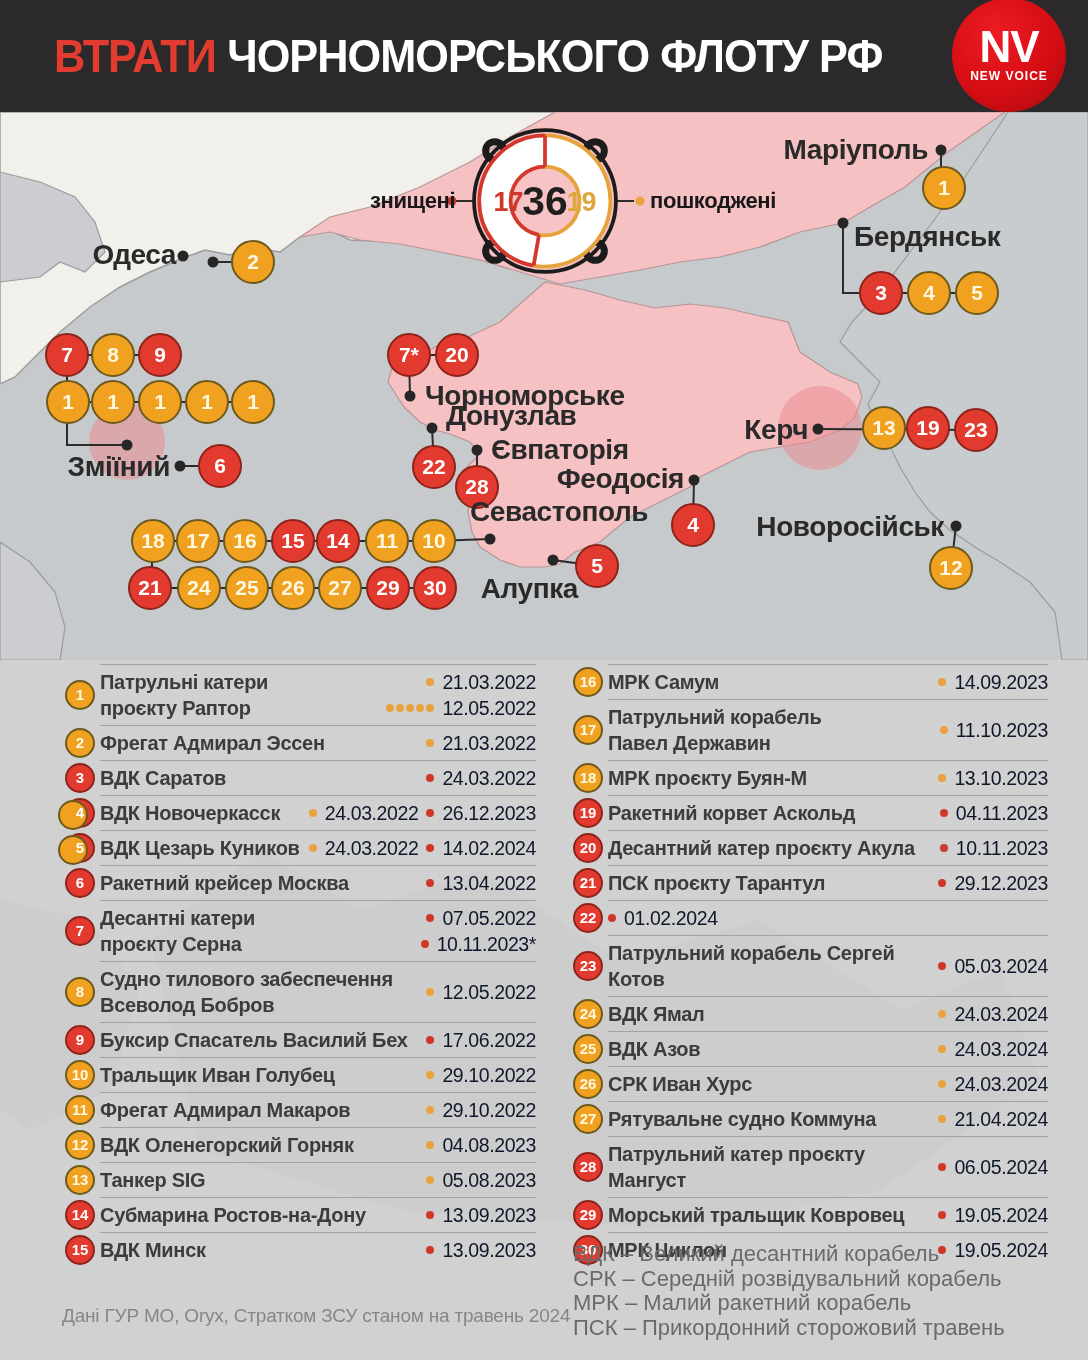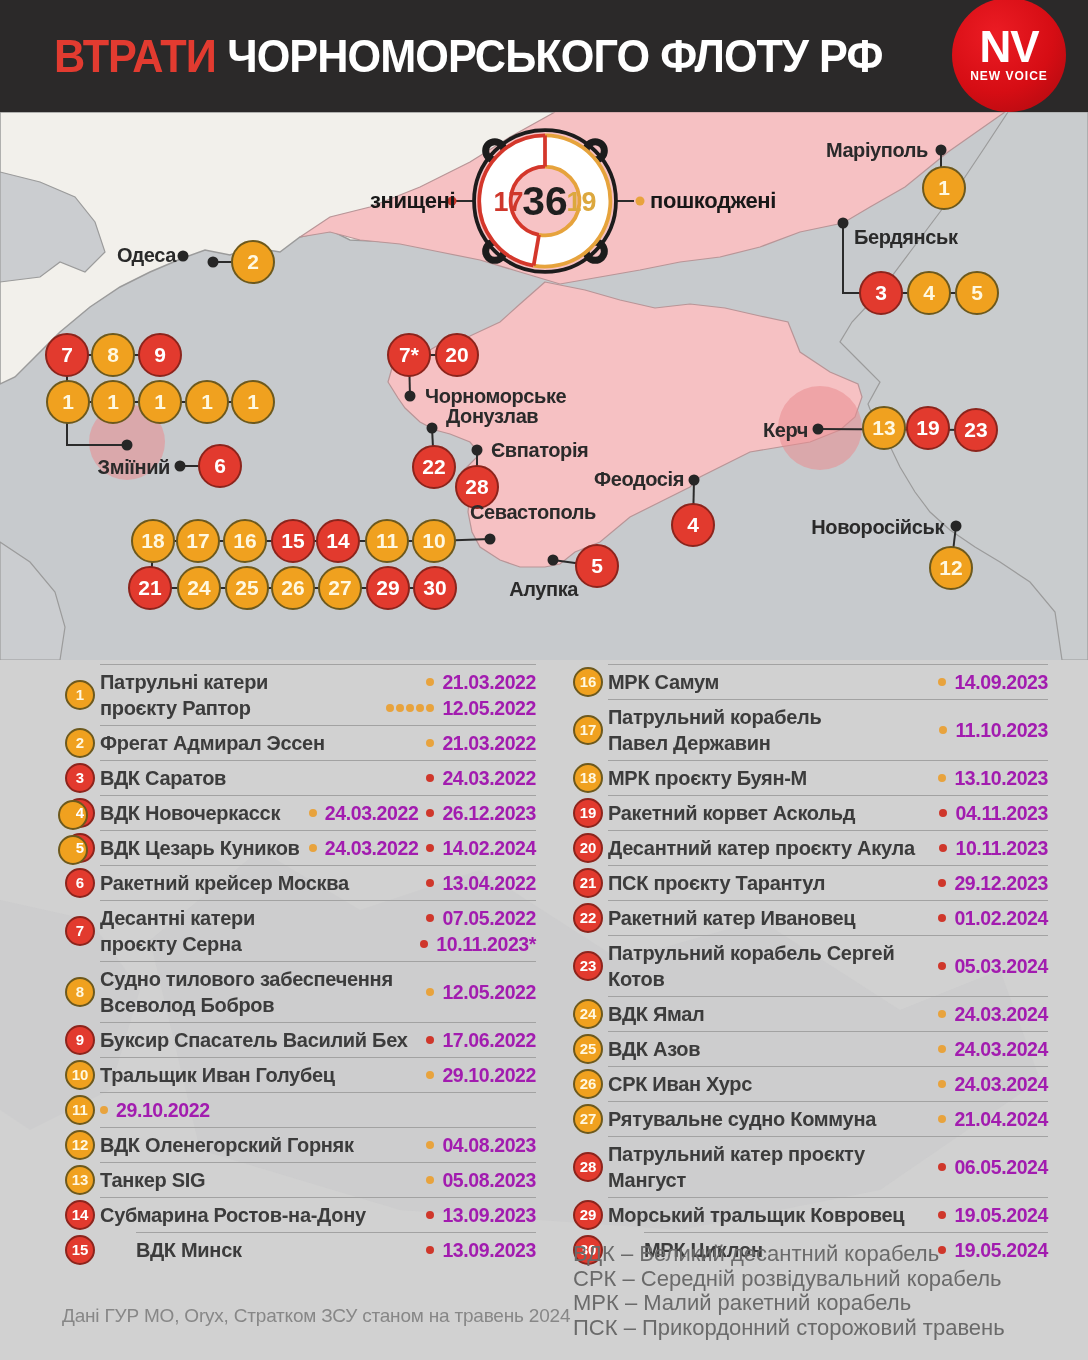--- a/index.html
+++ b/index.html
@@ -17,21 +17,21 @@
   #nv .initials{font-size:44px;font-weight:700;color:#fff;line-height:40px;letter-spacing:-1px;}
   #nv .brand{font-size:12px;font-weight:700;color:#fff;letter-spacing:1px;margin-top:2px;}
   
   #map{position:absolute;left:0;top:112px;width:1088px;height:548px;background:#c7cacd;overflow:hidden;}
   #map svg.base{position:absolute;left:0;top:0;}
   .marker{position:absolute;width:44px;height:44px;border-radius:50%;transform:translate(-50%,-50%);
           display:flex;align-items:center;justify-content:center;font-weight:700;font-size:21px;
           box-sizing:border-box;}
   .marker.destroyed{background:#e23a2e;border:2.5px solid #8c241c;color:#fff;}
   .marker.damaged{background:#f0a11f;border:2.5px solid #6d591d;color:#fff8e0;}
-  .city-label{position:absolute;font-size:20px;font-weight:700;color:#2a2a2a;letter-spacing:-0.4px;
+  .city-label{position:absolute;font-size:28px;font-weight:700;color:#2a2a2a;letter-spacing:-0.4px;
               white-space:nowrap;transform:translateY(-50%);}
   .city-label.right{transform:translate(-100%,-50%);}
   
   #donut{position:absolute;left:459px;top:3px;width:172px;height:172px;}
   .legend-label{position:absolute;top:89px;font-size:22px;font-weight:700;color:#181818;letter-spacing:-0.4px;
                 transform:translateY(-50%);white-space:nowrap;}
   
   #lists{position:absolute;left:0;top:660px;width:1088px;height:700px;}
   .col{position:absolute;top:4px;}
   #col0{left:60px;width:476px;}
@@ -39,30 +39,30 @@
   .row{display:flex;align-items:stretch;}
   .badge-wrap{width:40px;display:flex;align-items:center;justify-content:center;}
   .badge{position:relative;z-index:0;width:30px;height:30px;border-radius:50%;box-sizing:border-box;
          display:flex;align-items:center;justify-content:center;font-size:15px;font-weight:700;}
   .badge.destroyed,.badge.both{background:#e23a2e;border:2px solid #8c241c;color:#fff;}
   .badge.damaged{background:#f0a11f;border:2px solid #6d591d;color:#fff8e0;}
   .badge.both::before{content:'';position:absolute;z-index:-1;left:-9px;top:0px;width:26px;height:26px;
                       border-radius:50%;background:#f0a11f;border:2px solid #6d591d;}
   .inner{flex:1;border-top:1.5px solid #a2a2a2;display:flex;align-items:center;
          justify-content:space-between;padding:4px 0;gap:8px;}
-  .col .row:last-child .inner{border-bottom:0;margin-left:36px;}
+  .col .row:last-child .inner{border-bottom:0;}
   .name{font-size:20px;font-weight:700;color:#3c3c3c;letter-spacing:-0.3px;line-height:26px;
         white-space:pre-line;}
   .dates{display:flex;flex-direction:column;align-items:flex-end;}
   .date-line{display:flex;align-items:center;gap:8px;line-height:26px;}
   .dots{display:inline-flex;align-items:center;gap:2px;}
   .dot{display:inline-block;width:8px;height:8px;border-radius:50%;}
   .dot.destroyed{background:#cf372b;}
   .dot.damaged{background:#e8a33d;}
-  .dtext{font-size:19.5px;font-weight:700;color:#a21caf;letter-spacing:-0.4px;}
+  .dtext{font-size:19.5px;font-weight:400;color:#0f172a;letter-spacing:-0.4px;}
   #abbr{position:absolute;left:573px;top:582px;font-size:22px;color:#6a6a6a;line-height:24.5px;}
   #source{position:absolute;left:62px;top:645px;font-size:19px;color:#878787;letter-spacing:-0.2px;}
 </style>
 </head>
 <body>
 
 <div id="stage">
 
   <div id="header">
     <div id="title">
@@ -430,20 +430,21 @@
             </div>
     </div>
   </div>
         <div class="row">
     <div class="badge-wrap">
       <span class="badge damaged">
               <span class="num">11</span>
             </span>
     </div>
     <div class="inner">
+      <div class="name">Фрегат Адмирал Макаров</div>
       <div class="dates">
               <div class="date-line">
                 <span class="dots">
                   <i class="dot damaged"></i>
                 </span>
                 <span class="dtext">29.10.2022</span>
               </div>
             </div>
     </div>
   </div>
@@ -630,21 +631,20 @@
             </div>
     </div>
   </div>
         <div class="row">
     <div class="badge-wrap">
       <span class="badge destroyed">
               <span class="num">22</span>
             </span>
     </div>
     <div class="inner">
-      <div class="name">Ракетний катер Ивановец</div>
       <div class="dates">
               <div class="date-line">
                 <span class="dots">
                   <i class="dot destroyed"></i>
                 </span>
                 <span class="dtext">01.02.2024</span>
               </div>
             </div>
     </div>
   </div>

